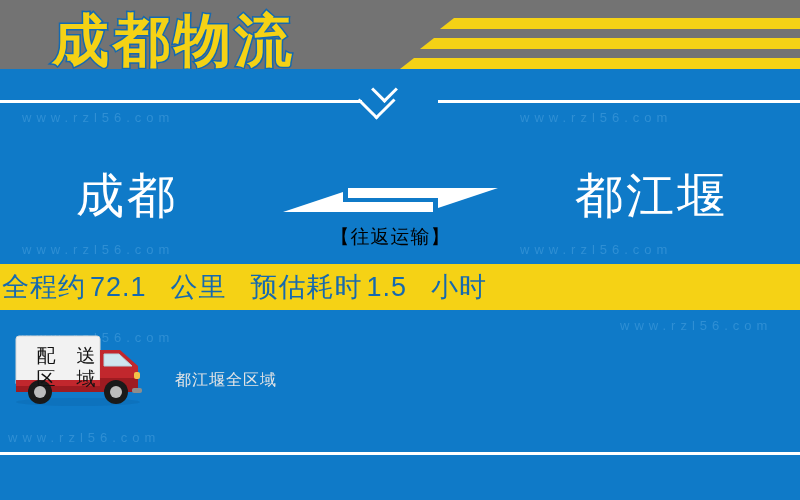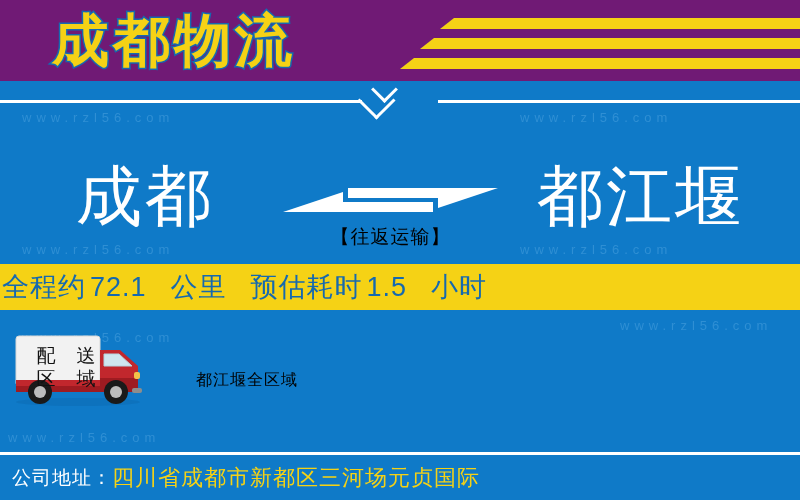--- a/index.html
+++ b/index.html
@@ -13,22 +13,22 @@
   #banner {
     position:relative;
     width:800px; height:500px;
     background:#0f7ac8;
     overflow:hidden;
   }
 
   
   .header {
     position:absolute; left:0; top:0;
-    width:800px; height:81px;
-    background:#701a75;
+    width:800px; height:69px;
+    background:#737373;
     overflow:hidden;
   }
   .header-title {
     position:absolute; left:52px; top:5px;
     font-size:57px;
     font-weight:bold;
     letter-spacing:4px;
     color:#f5d215;
     -webkit-text-stroke:3px #1569b0;
     paint-order:stroke fill;
@@ -79,27 +79,27 @@
     left:0; right:0; top:143px;
     text-align:center;
     color:#ffffff;
     font-size:21px;
     letter-spacing:2px;
   }
   .city {
     position:absolute;
     top:165px;
     color:#ffffff;
-    font-size:66px;
+    font-size:48px;
     letter-spacing:3px;
     white-space:nowrap;
     line-height:62px;
   }
   .city.origin { left:76px; }
-  .city.dest   { right:56px; }
+  .city.dest   { right:72px; }
 
   .arrow-box { position:absolute; left:283px; top:178px; width:215px; height:44px; }
   .arrow-svg { width:215px; height:44px; display:block; }
 
   .round-trip {
     position:absolute;
     left:283px; top:224px; width:215px;
     text-align:center;
     color:#000000;
     font-size:19px;
@@ -135,24 +135,23 @@
     align-items:center;
     justify-items:center;
     color:#111;
     font-size:19px;
     line-height:22px;
     font-family:"Liberation Sans","DejaVu Sans",sans-serif;
   }
   .coverage-text {
     position:absolute;
     left:175px; top:370px;
-    color:#000000;
+    color:#e5e5e5;
     font-size:16px;
     letter-spacing:1px;
-    margin-left:21px;
   }
 
   
   .bottom-rule {
     position:absolute; left:0; top:452px; width:800px; height:3px; background:#ffffff;
   }
   .address-bar {
     position:absolute; left:0; top:455px; width:800px; height:45px;
     display:flex; align-items:center;
   }
@@ -243,18 +242,14 @@
       <span>配</span>
       <span>送</span>
       <span>区</span>
       <span>域</span>
     </div>
   </div>
 
   <div class="coverage-text">都江堰全区域</div>
 
   <div class="bottom-rule"></div>
-  <div class="address-bar">
-    <span class="addr-label">公司地址：</span>
-    <span class="addr-value">四川省成都市新都区三河场元贞国际</span>
-  </div>
 
 </div>
 
 </body></html>

